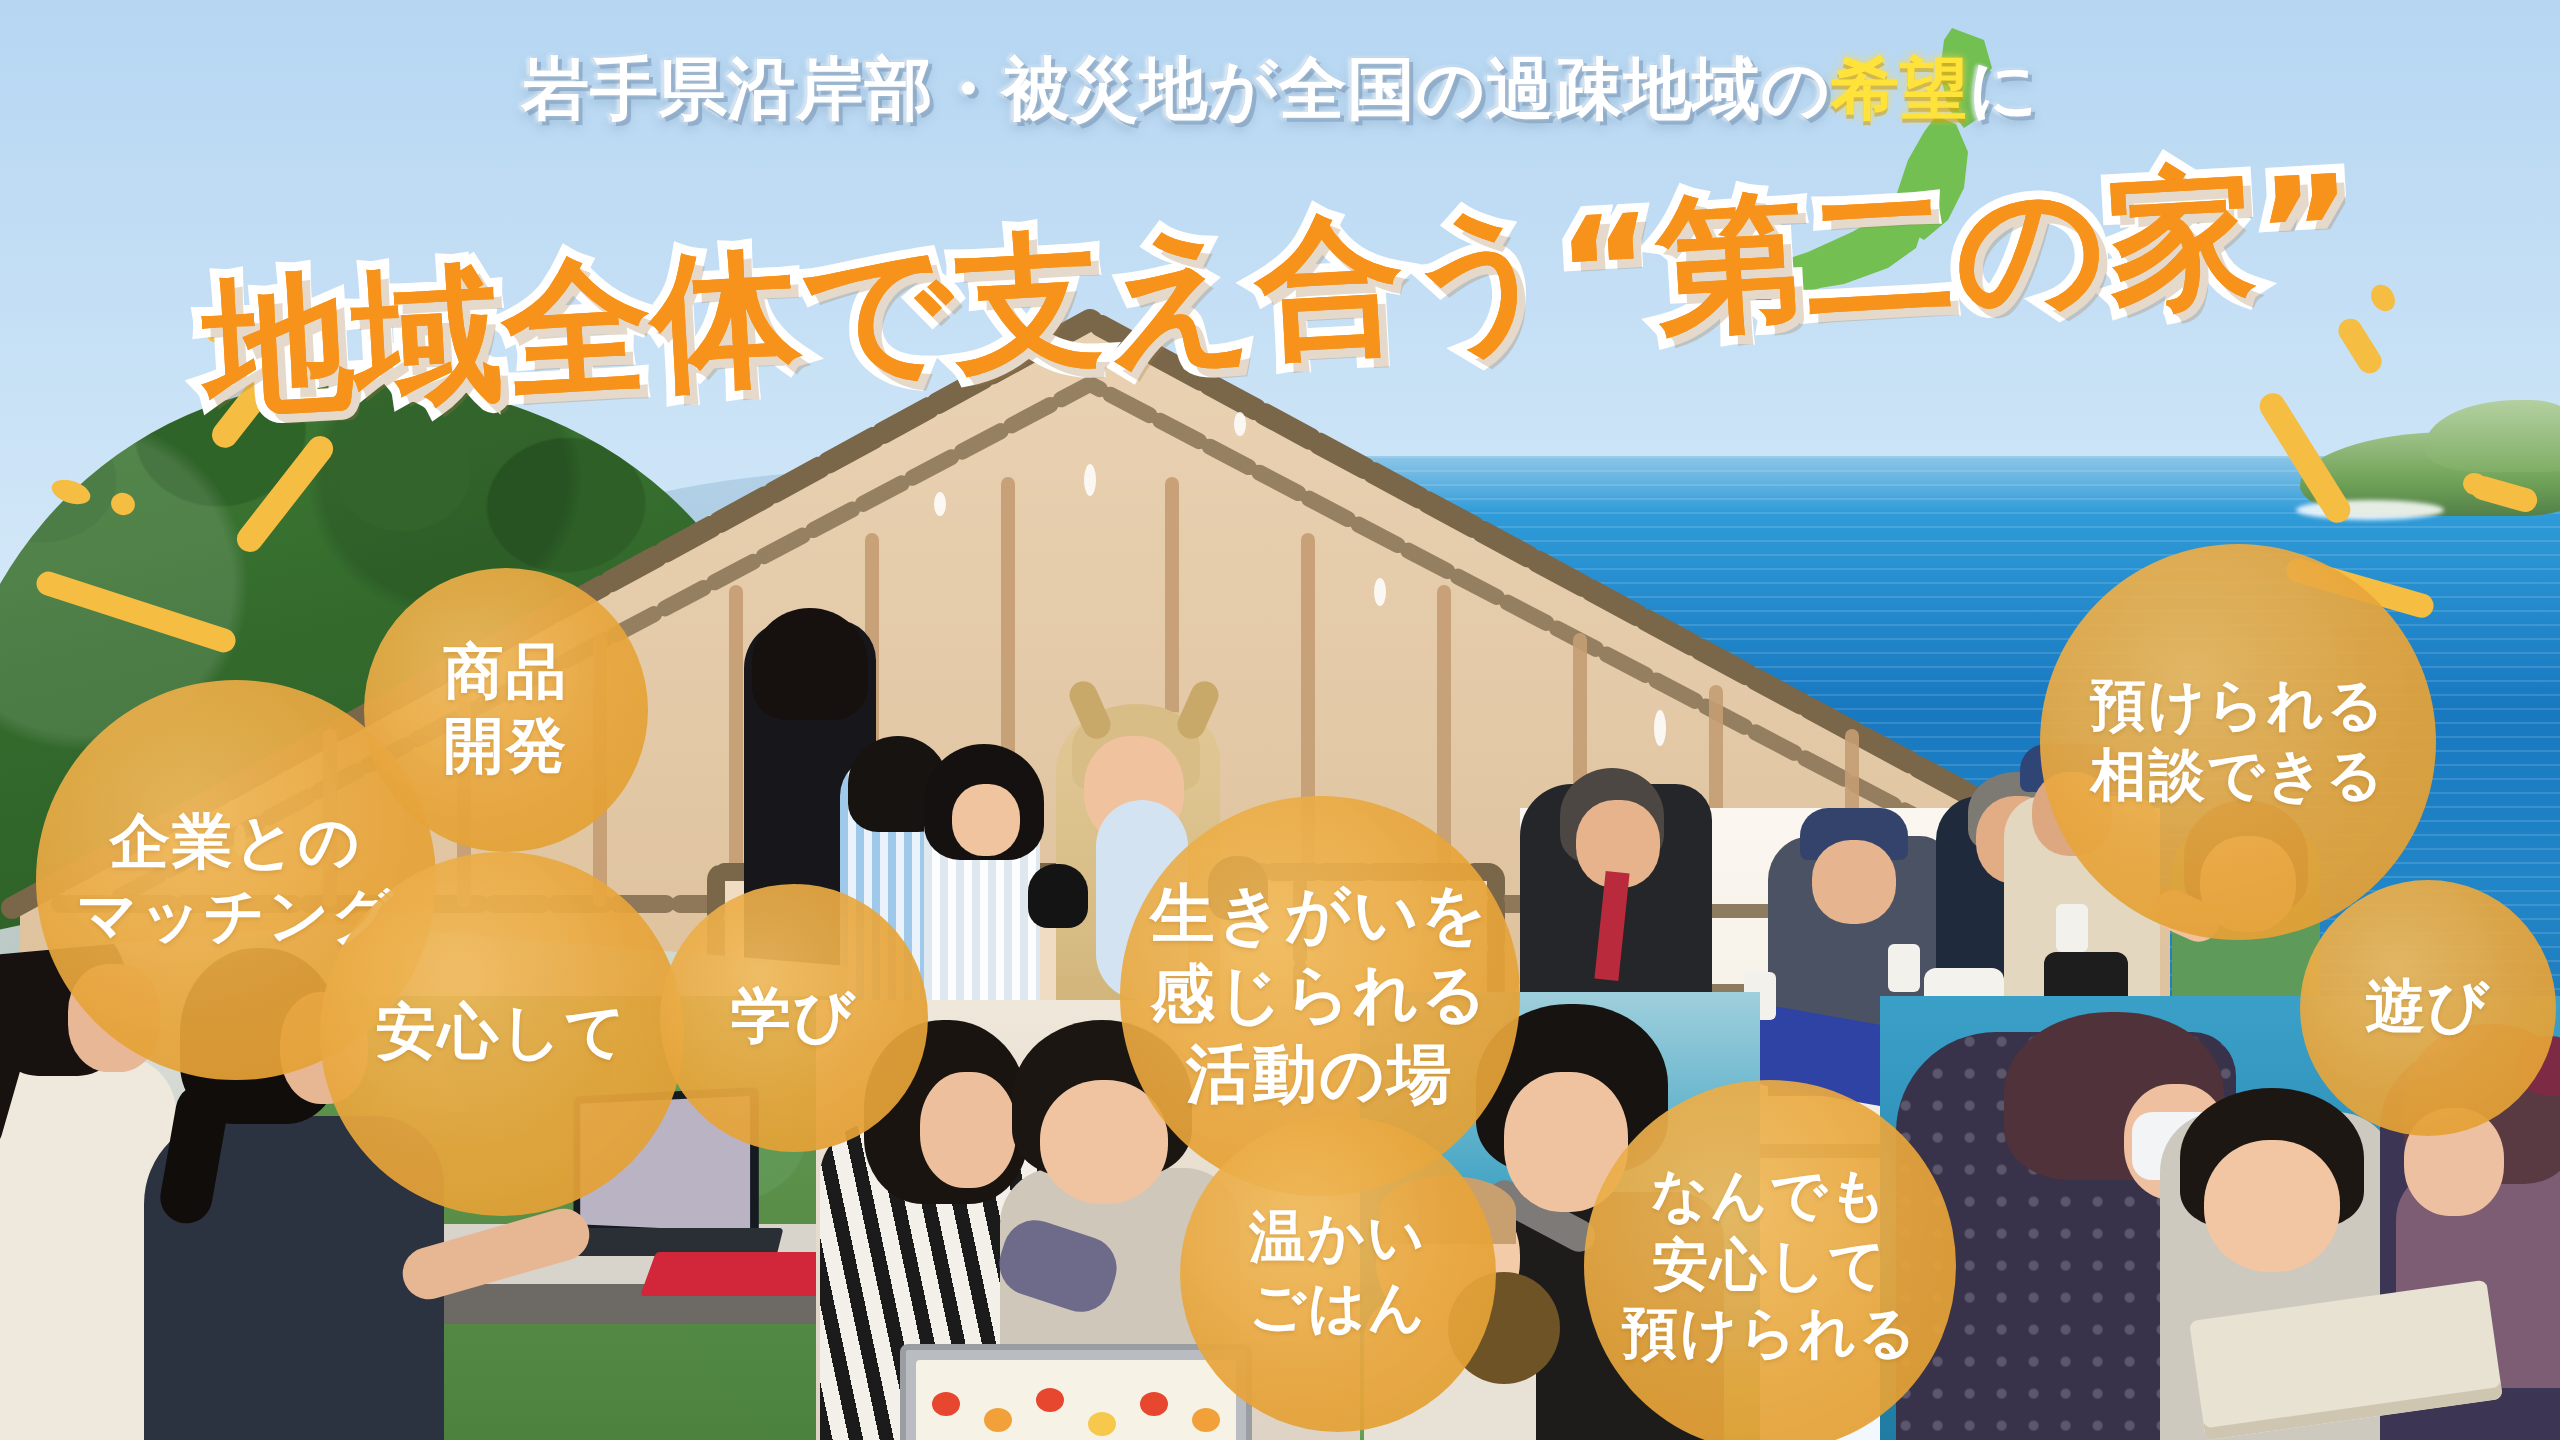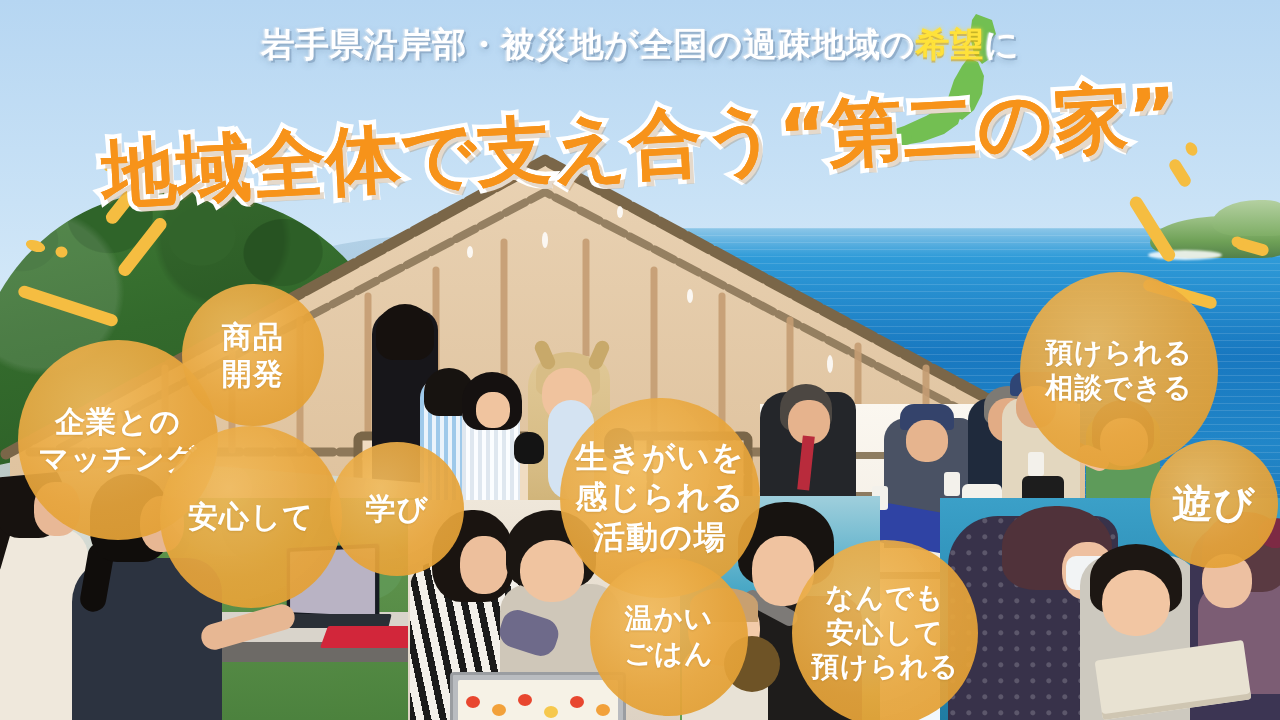--- a/index.html
+++ b/index.html
@@ -510,21 +510,21 @@
       </div>
       <div class="bubble" style="left: 792px; top: 540px; width: 186px; height: 186px; font-size: 28px;">
         <span>なんでも
 安心して
 預けられる</span>
       </div>
       <div class="bubble" style="left: 1020px; top: 272px; width: 198px; height: 198px; font-size: 28px;">
         <span>預けられる
 相談できる</span>
       </div>
-      <div class="bubble" style="left: 1150px; top: 440px; width: 128px; height: 128px; font-size: 40px;">
+      <div class="bubble" style="left: 1150px; top: 440px; width: 128px; height: 128px; font-size: 30px;">
         <span>遊び</span>
       </div>
     </div>
 
   <div class="sub">
     <span>岩手県沿岸部・被災地が全国の過疎地域の</span><span class="hl">希望</span><span>に</span>
   </div>
 
   <div class="title">地域全体で支え合う“第二の家”</div>
   <div class="title-fg">地域全体で支え合う“第二の家”</div>

